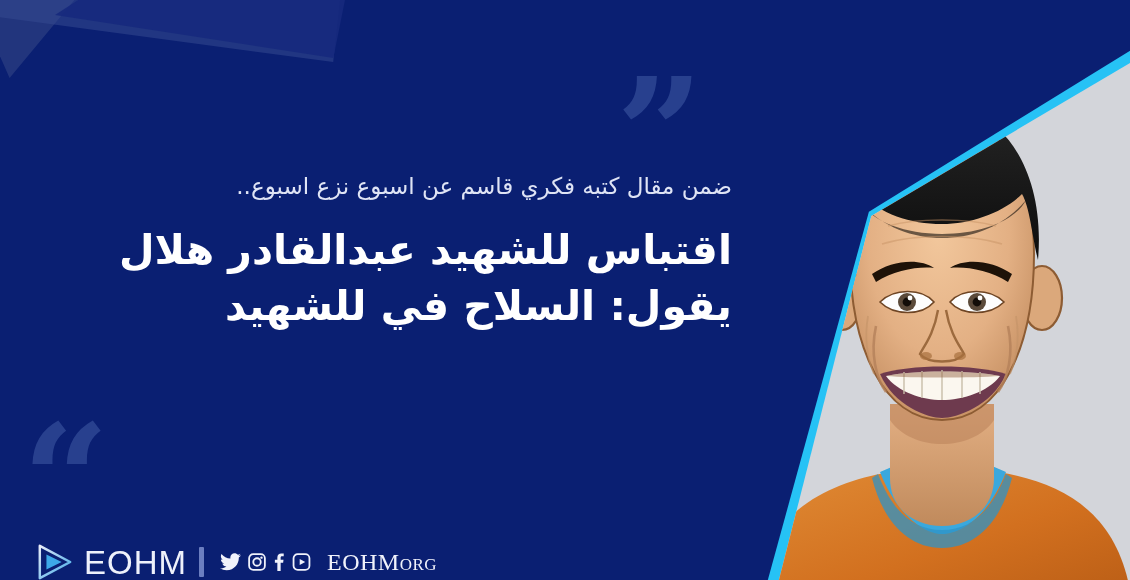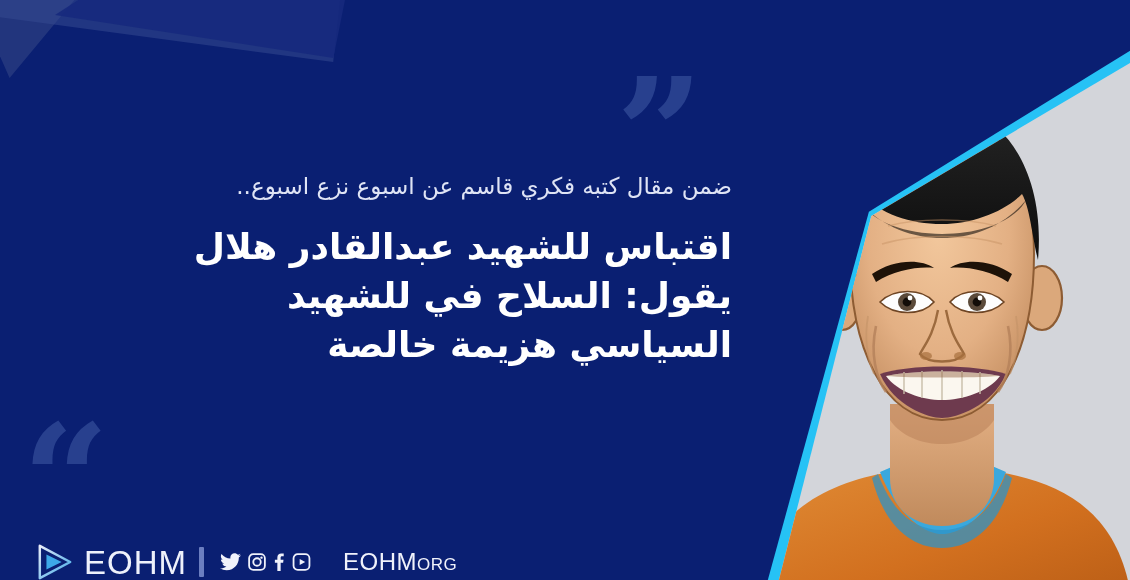--- a/index.html
+++ b/index.html
@@ -37,21 +37,21 @@
   .quote-close{top:58px;left:616px;font-size:152px;letter-spacing:-6px;}
   .quote-open{top:404px;left:22px;font-size:152px;letter-spacing:-6px;}
 
   
   .textblock{position:absolute;right:398px;top:172px;width:640px;text-align:right;direction:rtl;}
   .kicker{
     color:#dfe4f5;font-size:23px;font-weight:400;letter-spacing:0px;
     line-height:1.25;margin:0 0 22px 0;white-space:nowrap;
   }
   .headline{
-    color:#ffffff;font-weight:700;font-size:36px;line-height:1.36;
+    color:#ffffff;font-weight:700;font-size:41px;line-height:1.36;
     margin:0;letter-spacing:-0.5px;
   }
   .headline div{white-space:nowrap;}
 
   
   .portrait-wrap{
     position:absolute;top:0;right:0;width:430px;height:580px;overflow:hidden;
   }
   .frame-cyan{
     position:absolute;top:42px;left:24px;width:420px;height:560px;
@@ -76,22 +76,22 @@
   .brand-name{
     color:#eef1fb;font-size:33px;font-weight:400;letter-spacing:1px;
     font-family:"Liberation Sans",sans-serif;line-height:1;
   }
   .brand-divider{
     width:5px;height:30px;background:#6b7ec0;margin:0 6px 0 2px;border-radius:1px;
   }
   .social{display:flex;align-items:center;gap:7px;}
   .social svg{display:block;}
   .handle{
-    color:#f0f2fb;font-size:24px;letter-spacing:.5px;margin-left:22px;
-    font-family:Liberation Sans, sans-serif;line-height:1;
+    color:#f0f2fb;font-size:24px;letter-spacing:.5px;margin-left:6px;
+    font-family:Liberation Serif, serif;line-height:1;
   }
   .handle small{font-size:17px;}
 </style>
 </head>
 <body>
 
 <div class="poster">
 
   <div class="deco deco-b"></div>
   <div class="deco deco-a"></div>
@@ -195,21 +195,20 @@
       </svg>
 
     </div>
   </div>
 
   <div class="textblock">
     <p class="kicker">ضمن مقال كتبه فكري قاسم عن اسبوع نزع اسبوع..</p>
     <div class="headline">
       <div>اقتباس للشهيد عبدالقادر هلال</div>
       <div>يقول: السلاح في للشهيد</div>
-      <div>السياسي هزيمة خالصة</div>
     </div>
   </div>
 
   <div class="brand">
     <svg class="brand-mark" viewBox="0 0 40 42">
       <defs>
         <linearGradient id="lgG" x1="0" y1="0" x2="1" y2="1">
           <stop offset="0%" stop-color="#e9ecf8"></stop>
           <stop offset="100%" stop-color="#3da9e8"></stop>
         </linearGradient>

